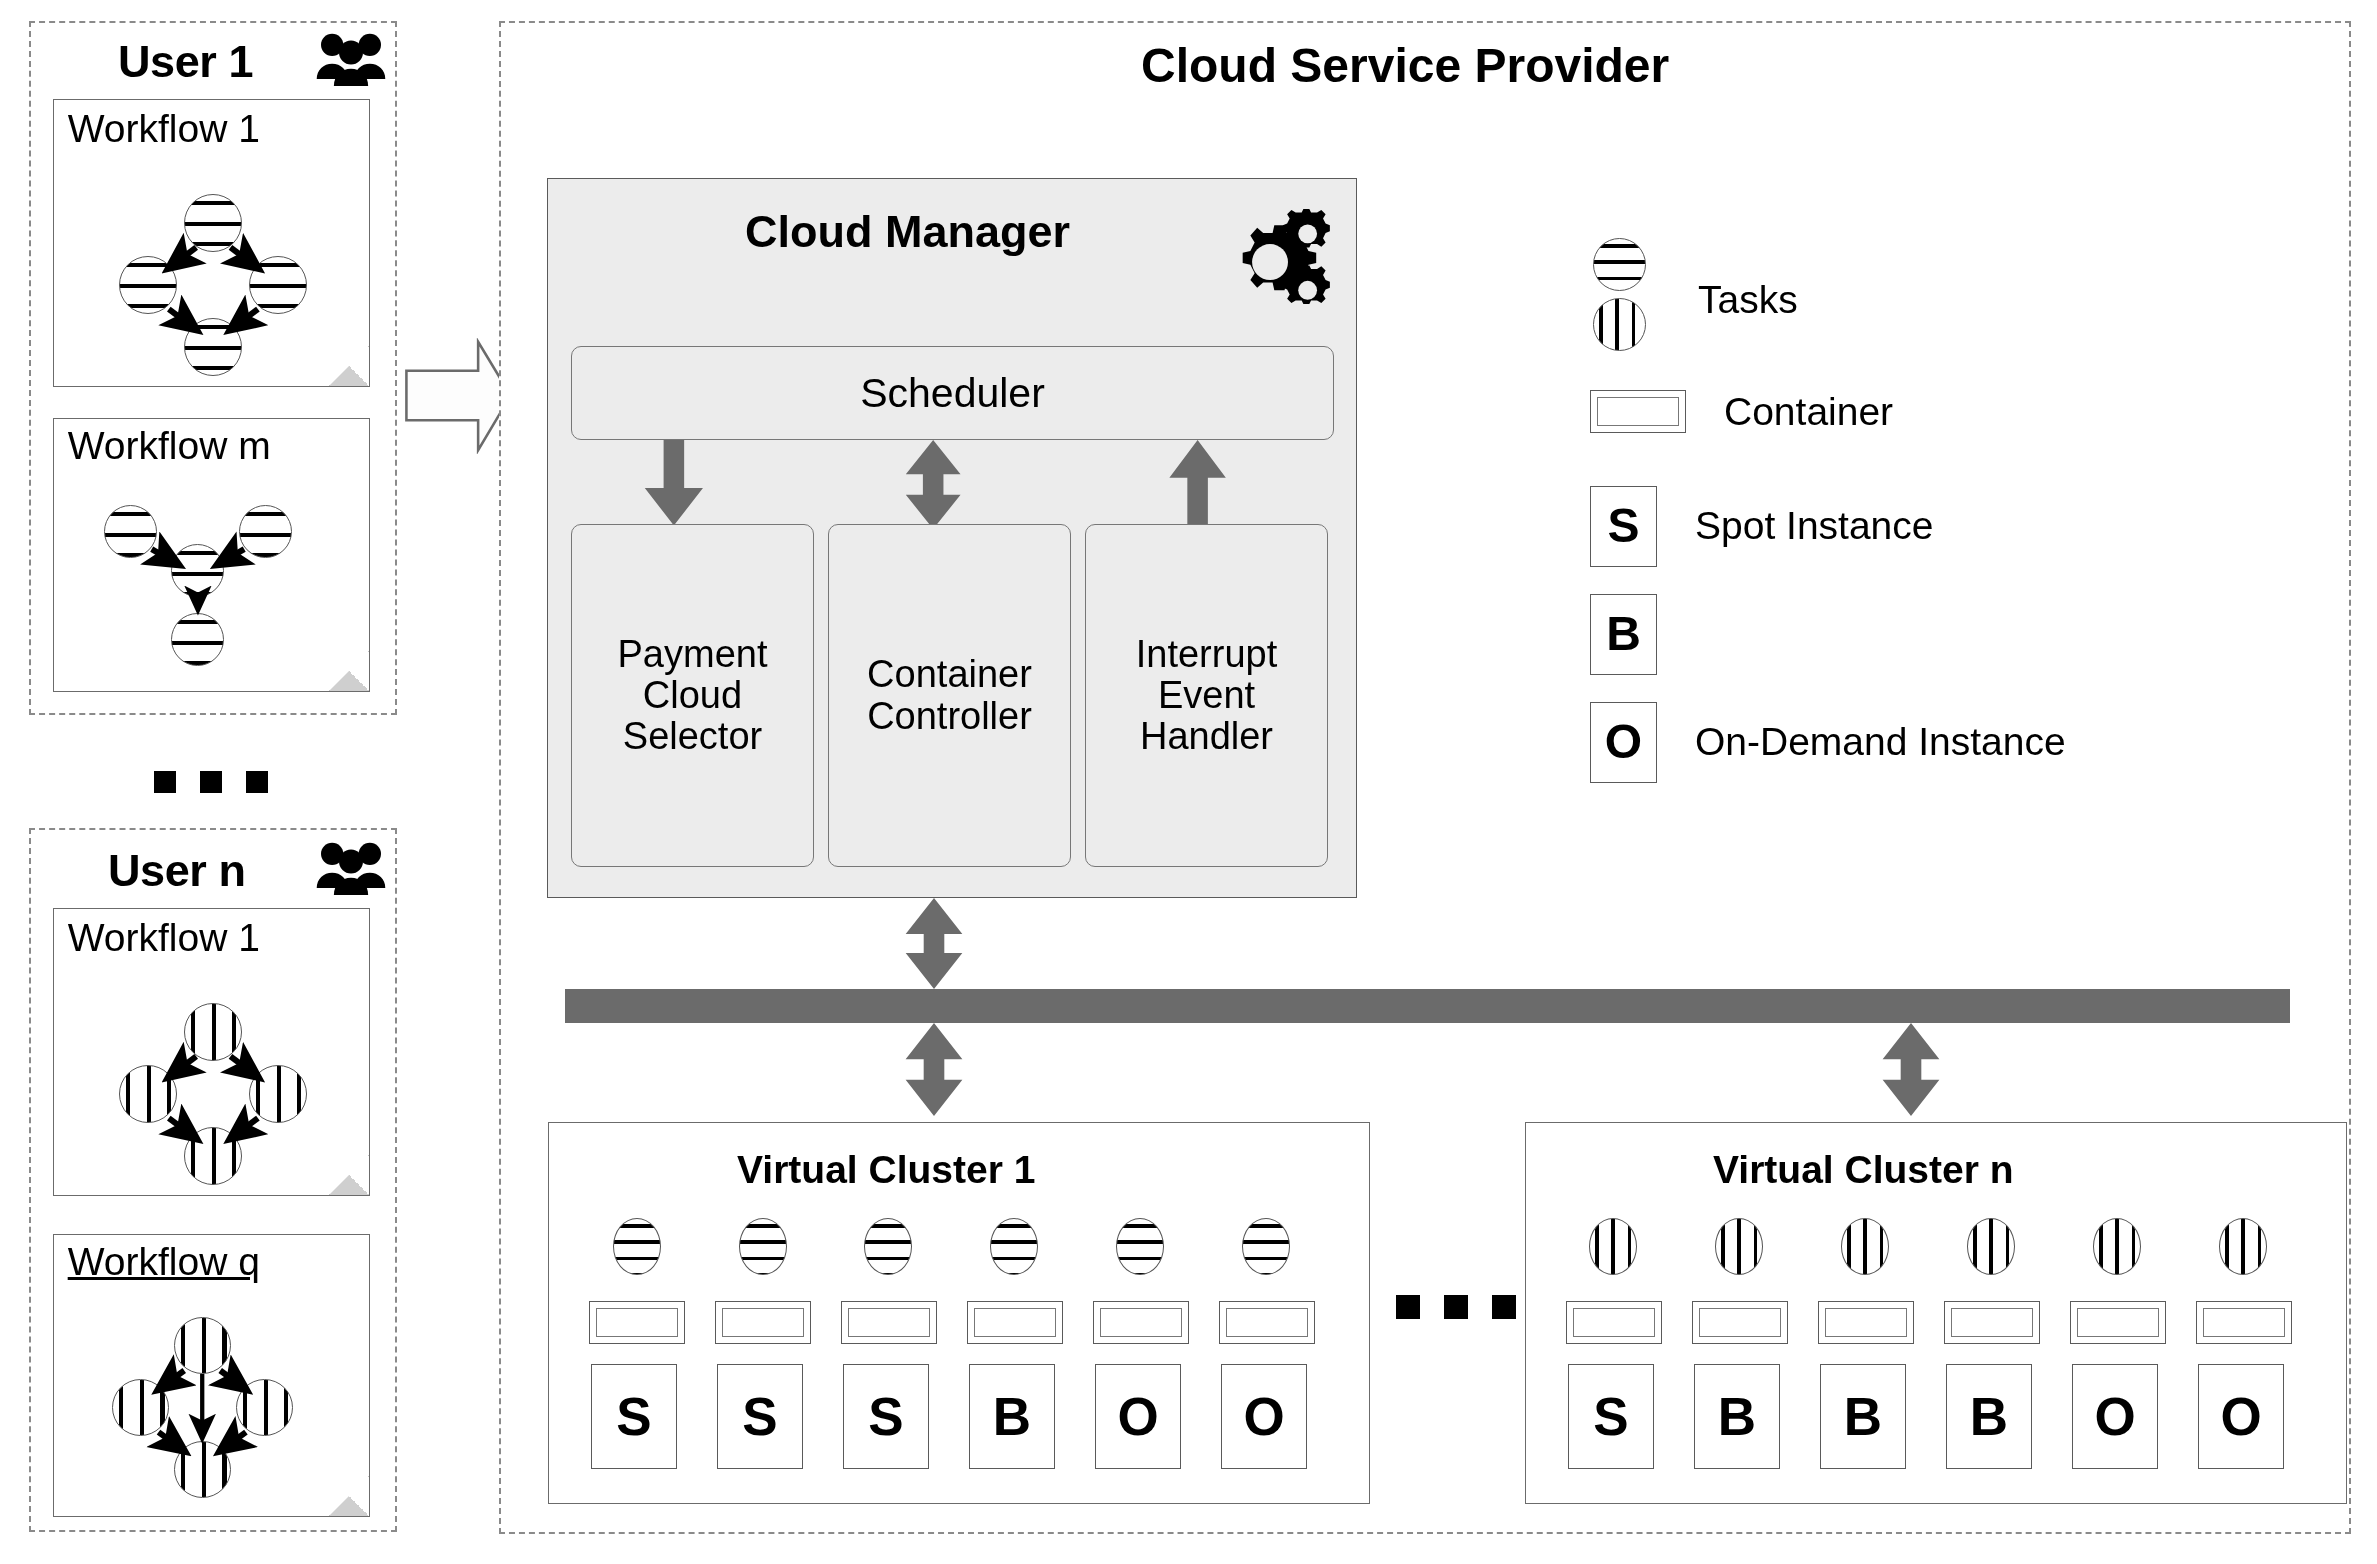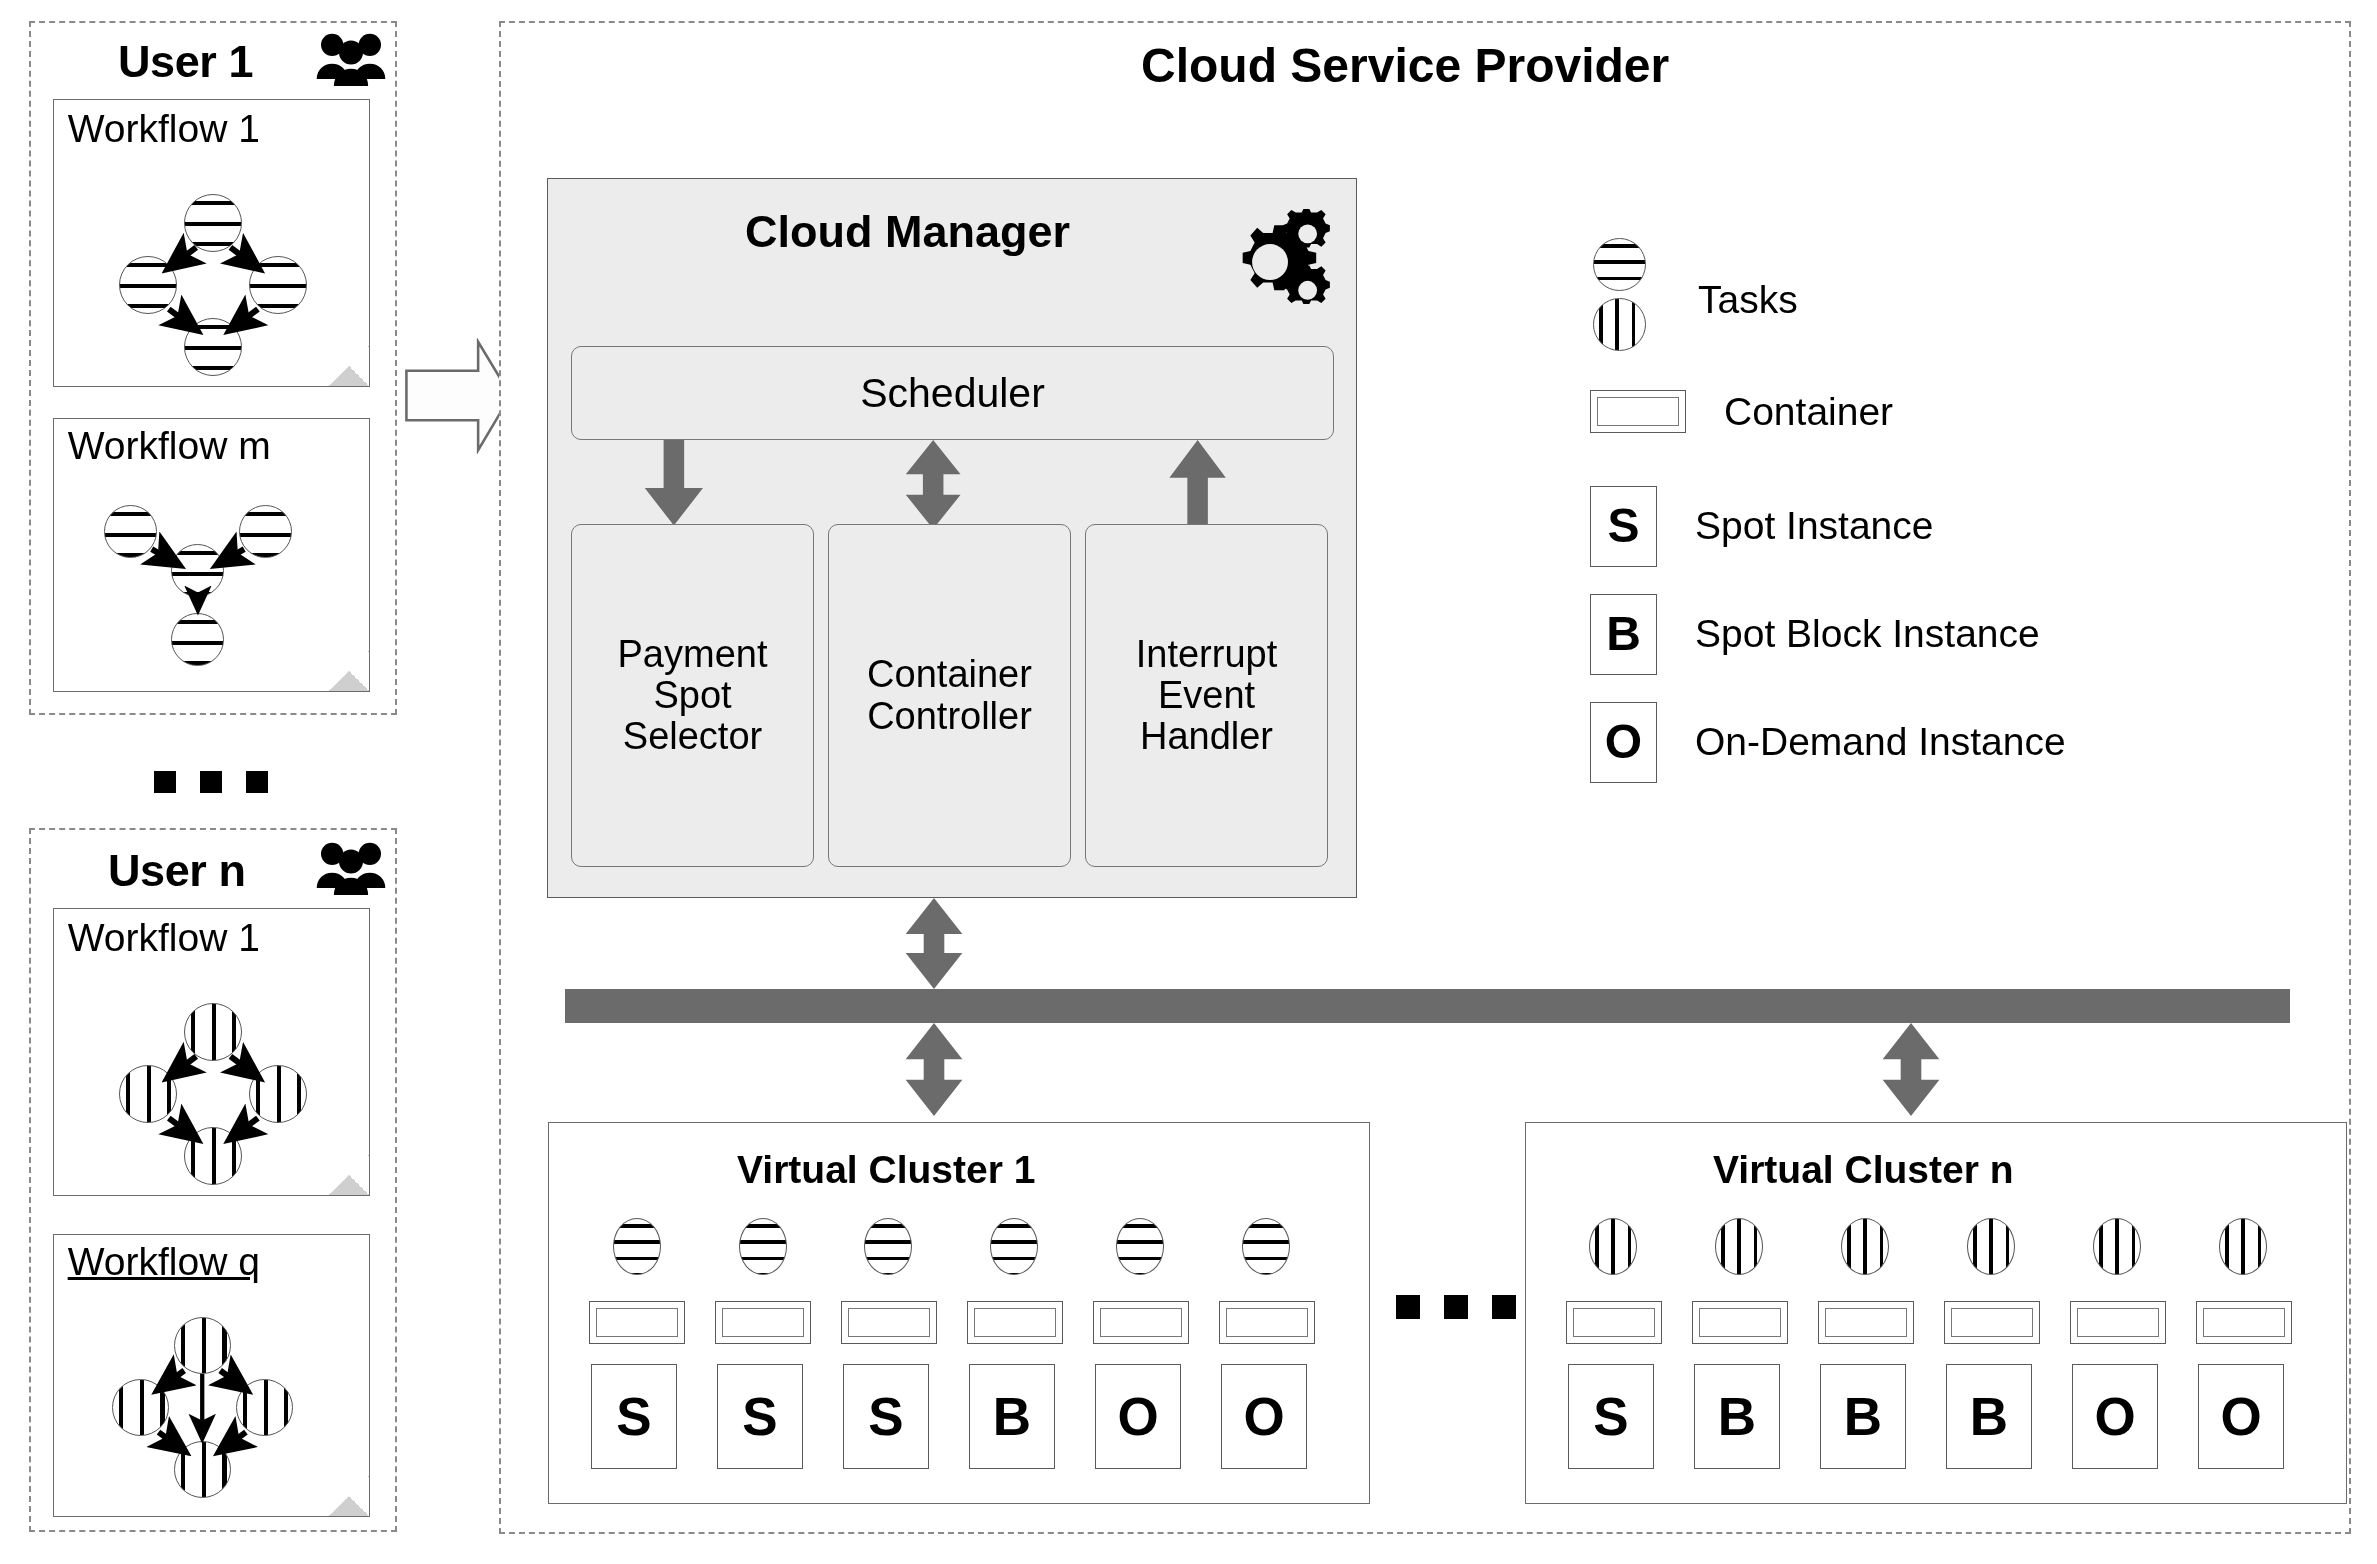--- a/index.html
+++ b/index.html
@@ -235,21 +235,21 @@
 
   <path d="M136 0 l0 56 -22 0 34 44 34 -44 -22 0 0 -56z" fill="#6b6b6b"></path>
 
   <path d="M451 0 l-32 40 20 0 0 24 -20 0 32 40 32 -40 -20 0 0 -24 20 0z" fill="#6b6b6b"></path>
 
   <path d="M760 0 l-33 44 21 0 0 60 24 0 0 -60 21 0z" fill="#6b6b6b"></path>
 </svg>
 
 <div class="rbox" style="left:571px;top:524px;width:243px;height:343px;">
   <div class="sub-label" style="white-space:pre-line;">Payment
-Spot
+Cloud
 Selector</div>
 </div>
 <div class="rbox" style="left:828px;top:524px;width:243px;height:343px;">
   <div class="sub-label" style="white-space:pre-line;">Container
 Controller</div>
 </div>
 <div class="rbox" style="left:1085px;top:524px;width:243px;height:343px;">
   <div class="sub-label" style="white-space:pre-line;">Interrupt
 Event
 Handler</div>
@@ -389,21 +389,20 @@
   <div class="inst" style="position:relative;left:0;top:0;width:67px;height:81px;font-size:48px;">
     <span>S</span>
   </div>
   <div class="lg-text" style="margin-left:38px;">Spot Instance</div>
 </div>
 
 <div class="lg-row" style="left:1590px;top:593px;height:82px;">
   <div class="inst" style="position:relative;left:0;top:0;width:67px;height:81px;font-size:48px;">
     <span>B</span>
   </div>
-  <div class="lg-text" style="margin-left:38px;">Spot Block Instance</div>
 </div>
 
 <div class="lg-row" style="left:1590px;top:701px;height:82px;">
   <div class="inst" style="position:relative;left:0;top:0;width:67px;height:81px;font-size:48px;">
     <span>O</span>
   </div>
   <div class="lg-text" style="margin-left:38px;">On-Demand Instance</div>
 </div>
 
 

